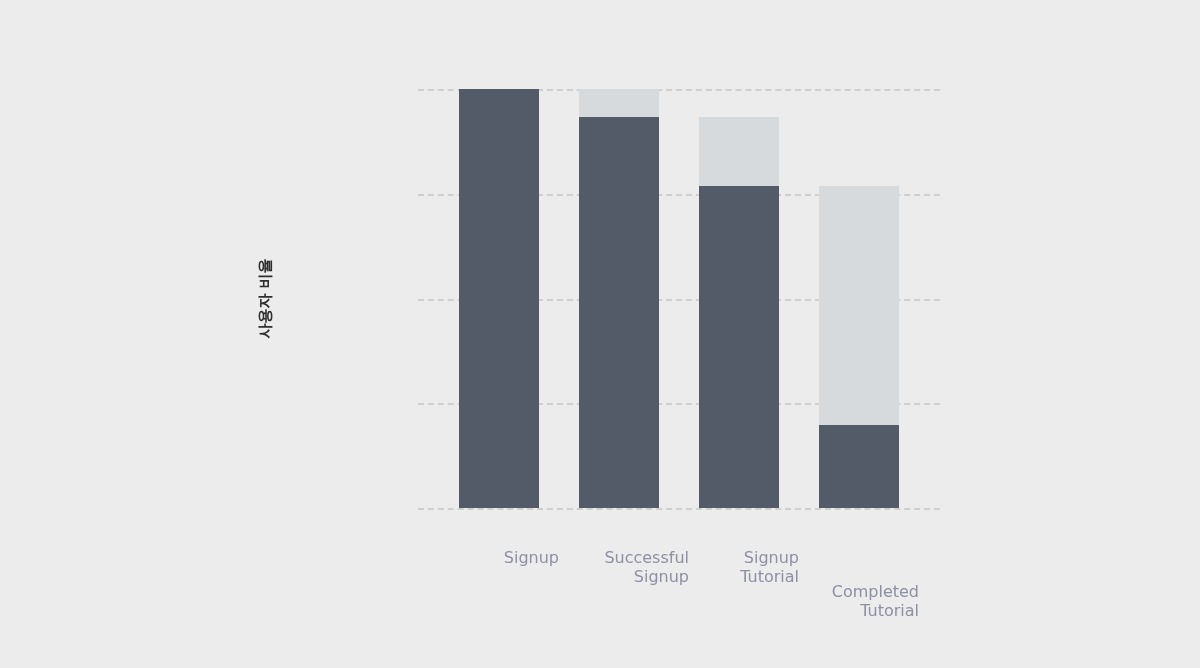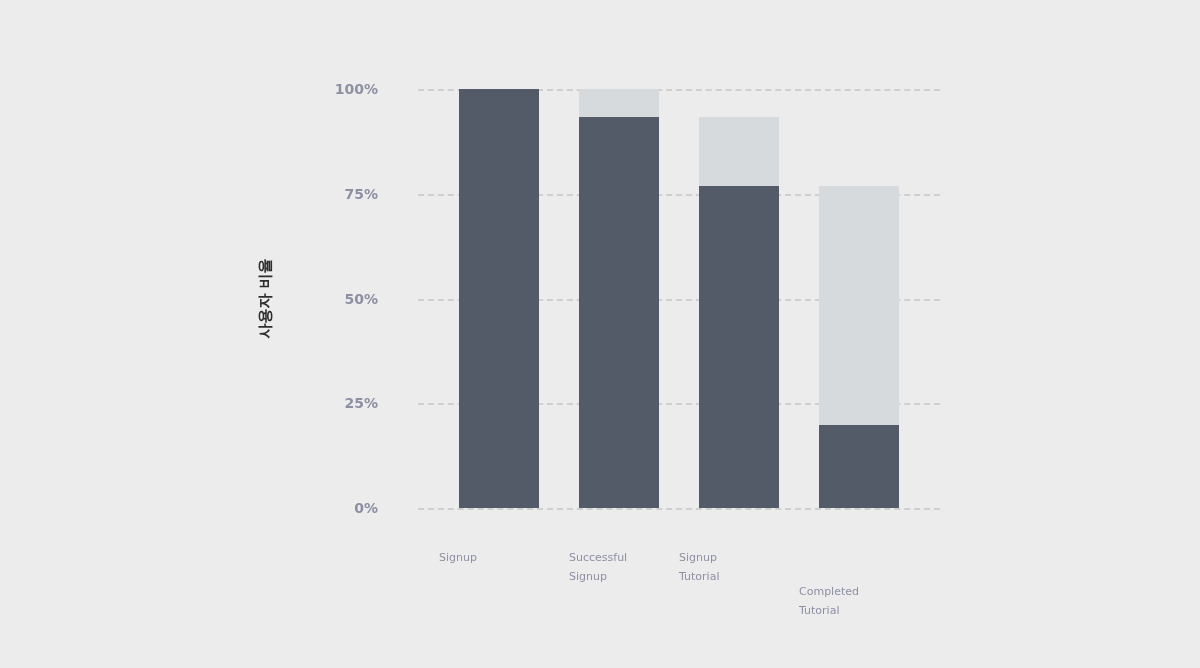--- a/index.html
+++ b/index.html
@@ -97,43 +97,36 @@
     position: absolute;
     left: 418px;
     top: 548px;
     width: 522px;
     height: 60px;
   }
   .cat-label {
     position: absolute;
     top: 0;
     width: 120px;
-    text-align: left;
+    text-align: right;
     color: #8d8fa3;
-    font-size: 11px;
+    font-size: 16px;
     font-weight: 400;
     line-height: 19px;
   }
 </style>
 </head>
 <body>
 
 <div id="chart-root">
 
   <div id="y-axis-title" style="left:248px; top:238px;">
     <span>사용자 비율</span>
   </div>
 
-  <div id="y-tick-labels">
-    <div class="tick-label" style="top:0px;">100%</div>
-    <div class="tick-label" style="top: 104.75px;">75%</div>
-    <div class="tick-label" style="top: 209.5px;">50%</div>
-    <div class="tick-label" style="top: 314.25px;">25%</div>
-    <div class="tick-label" style="top:419px;">0%</div>
-  </div>
 
   <div id="plot-area">
 
     <div class="gridline" style="top:0px;"></div>
     <div class="gridline" style="top: 104.75px;"></div>
     <div class="gridline" style="top: 209.5px;"></div>
     <div class="gridline" style="top: 314.25px;"></div>
     <div class="gridline" style="top:419px;"></div>
 
     <div class="bar-group" style="left:41px; height:419px;">

